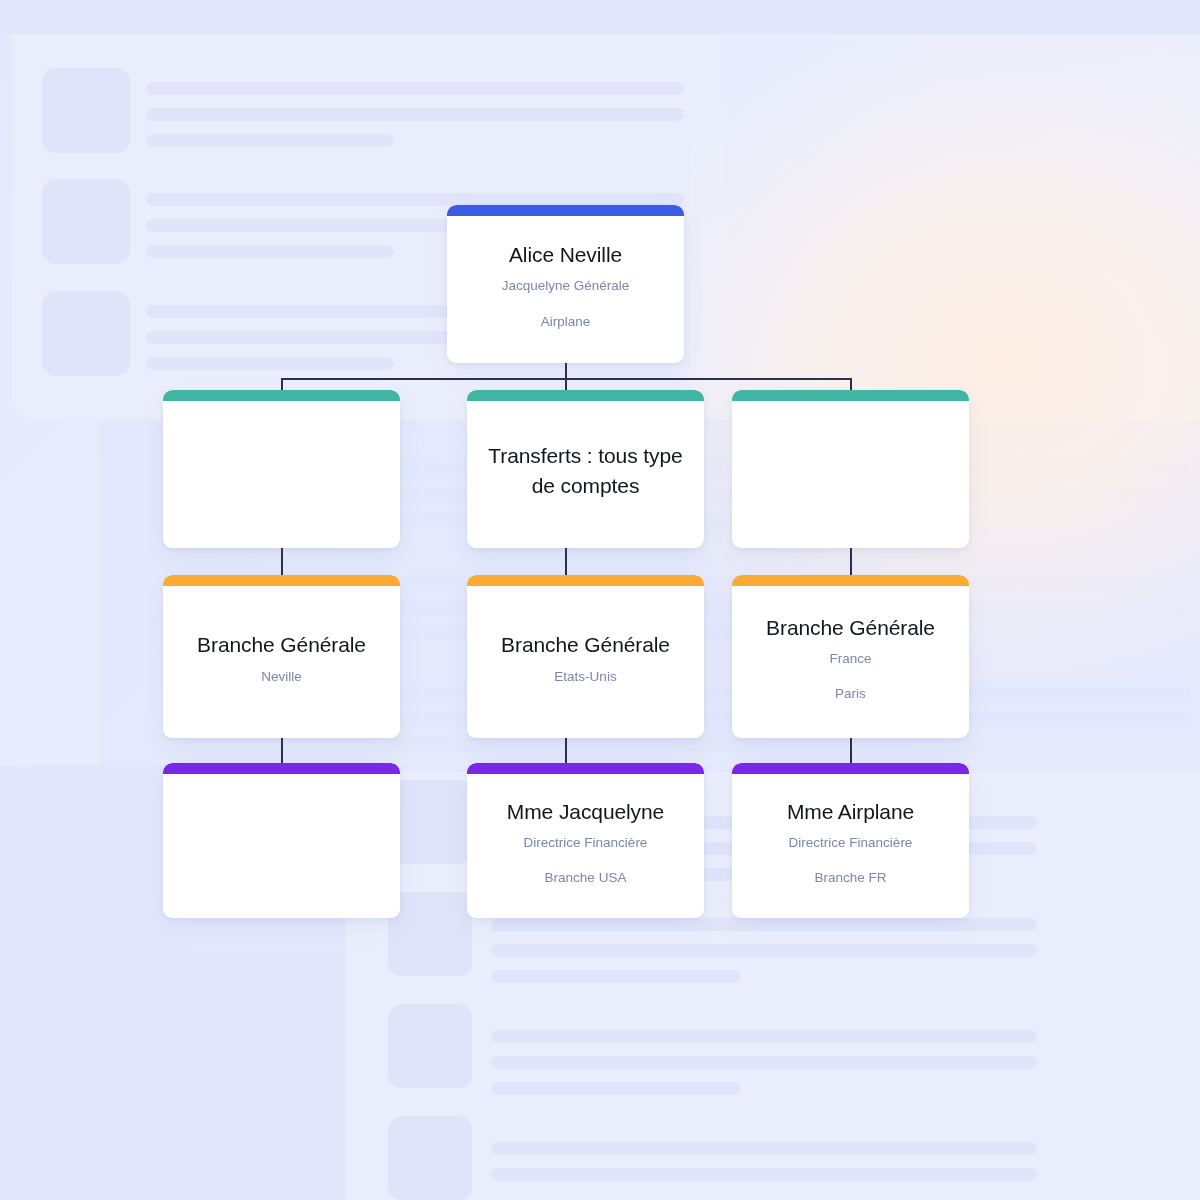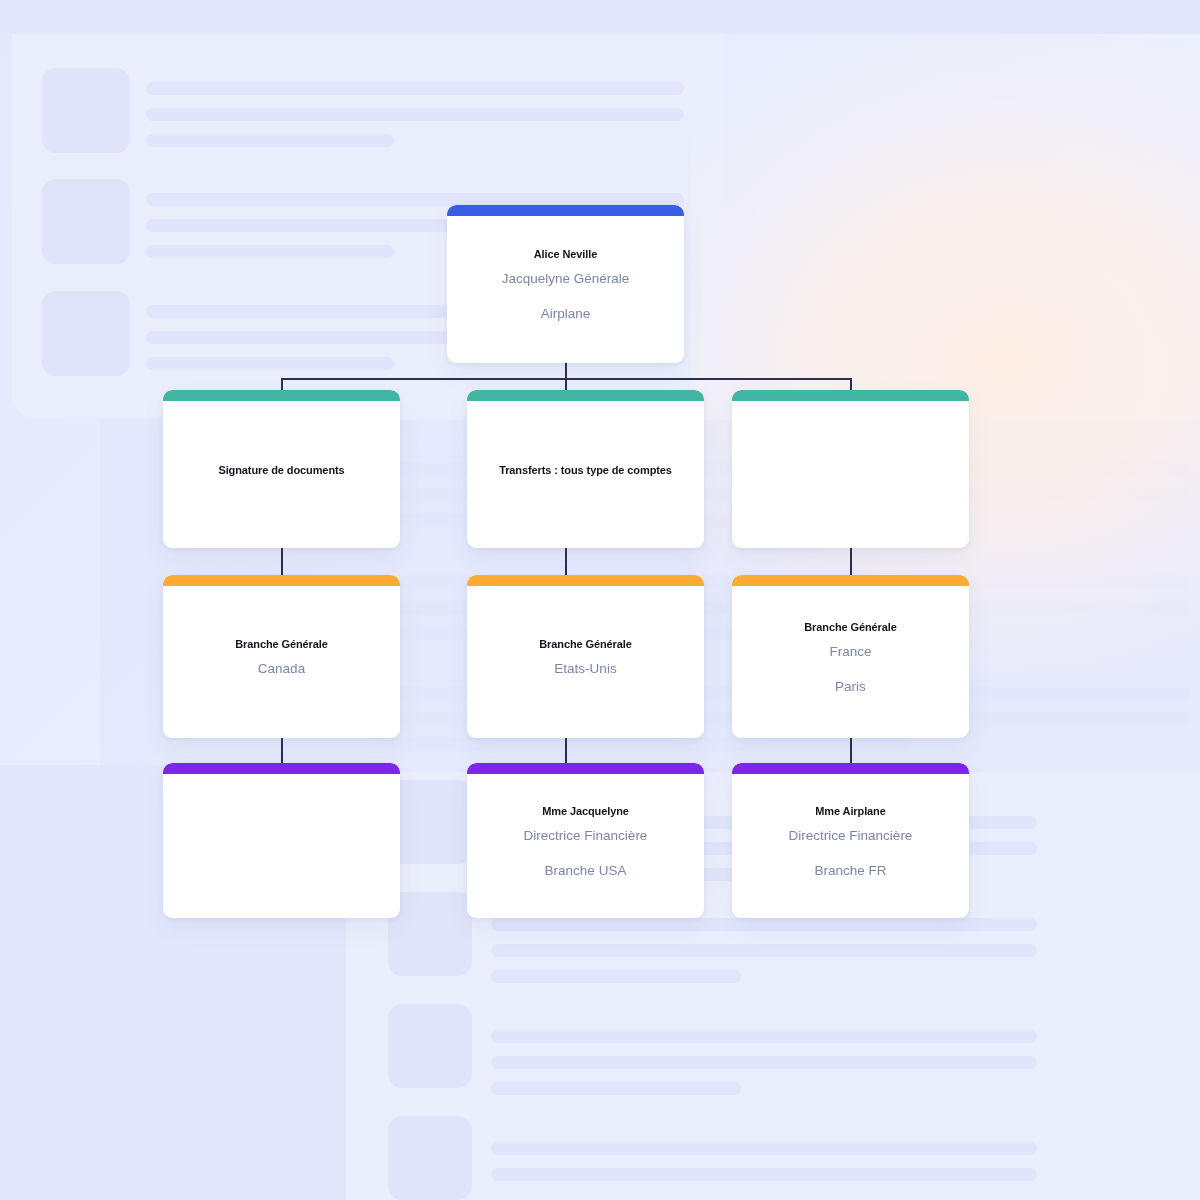--- a/index.html
+++ b/index.html
@@ -136,22 +136,22 @@
   }
   .node .body {
     width: 100%;
     padding: 30px 18px 26px;
     display: flex;
     flex-direction: column;
     align-items: center;
     justify-content: center;
   }
   .node-title {
-    font-size: 11px;
-    font-weight: bold;
+    font-size: 21px;
+    font-weight: normal;
     color: #14161f;
     line-height: 1.45;
     letter-spacing: -0.1px;
   }
   .node-sub {
     font-size: 13.5px;
     font-weight: normal;
     color: #7b86a8;
     line-height: 1.5;
     margin-top: 6px;
@@ -265,39 +265,36 @@
     <div class="accent" style="background: rgb(59, 92, 228);"></div>
     <div class="body">
       <div class="node-title">Alice Neville</div>
       <div class="node-sub">Jacquelyne Générale</div>
       <div class="node-sub">Airplane</div>
     </div>
   </div>
 
   <div class="node row2 col-a">
     <div class="accent" style="background: rgb(65, 182, 164);"></div>
-    <div class="body">
-      <div class="node-title">Signature de documents</div>
-    </div>
   </div>
   <div class="node row2 col-b">
     <div class="accent" style="background: rgb(65, 182, 164);"></div>
     <div class="body">
       <div class="node-title">Transferts : tous type de comptes</div>
     </div>
   </div>
   <div class="node row2 col-c">
     <div class="accent" style="background: rgb(65, 182, 164);"></div>
   </div>
 
   <div class="node row3 col-a">
     <div class="accent" style="background: rgb(249, 171, 51);"></div>
     <div class="body">
       <div class="node-title">Branche Générale</div>
-      <div class="node-sub">Canada</div>
+      <div class="node-sub">Neville</div>
     </div>
   </div>
   <div class="node row3 col-b">
     <div class="accent" style="background: rgb(249, 171, 51);"></div>
     <div class="body">
       <div class="node-title">Branche Générale</div>
       <div class="node-sub">Etats-Unis</div>
     </div>
   </div>
   <div class="node row3 col-c">

